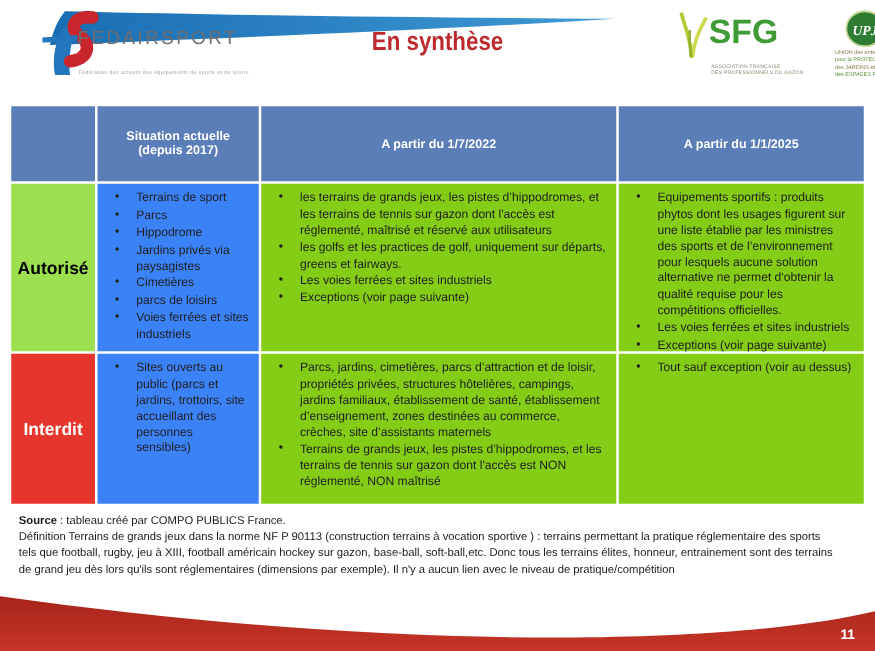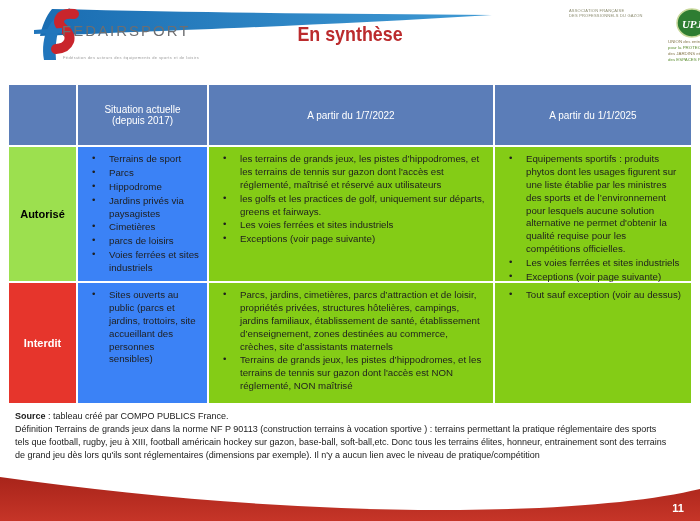--- a/index.html
+++ b/index.html
@@ -23,23 +23,23 @@
 
   .upj-logo{position:absolute;left:668px;top:5px;width:52px;height:62px;}
   .upj-badge{position:relative;width:34px;height:32px;margin-left:7px;}
   .upj-tag{margin-top:2px;font-size:4.4px;color:#86794e;line-height:1.35;text-align:left;width:54px;}
   .upj-tag div:nth-child(even){color:#5e8f33;}
 
   
   .table{position:absolute;left:9px;top:85px;display:grid;
          grid-template-columns:67px 129px 284px 196px;
          grid-template-rows:60px 134px 120px;gap:2px;background:#ffffff;}
-  .th{background:#5b7db8;color:#fff;font-weight:normal;font-size:10px;
+  .th{background:#5b7db8;color:#fff;font-weight:bold;font-size:10px;
       display:flex;align-items:center;justify-content:center;text-align:center;padding:0 10px;}
-  .rowlabel{display:flex;align-items:center;justify-content:center;font-weight:bold;font-size:11px;text-align:center;}
+  .rowlabel{display:flex;align-items:center;justify-content:center;font-weight:bold;font-size:14px;text-align:center;}
   .rowlabel.green{background:#9ce04f;color:#000;}
   .rowlabel.red{background:#e6352c;color:#fff;}
   .cell{font-size:9.7px;line-height:1.33;color:#1f1f1f;}
   .cell.gray{background:#3b82f6;}
   .cell.blue{background:#84cc16;}
   ul.blist{margin:0;padding:6px 8px 0 12px;list-style:none;}
   ul.blist li{position:relative;padding-left:19px;margin-bottom:1px;}
   ul.blist li::before{content:"\2022";position:absolute;left:2px;top:-1px;}
 
   
@@ -73,20 +73,28 @@
       <path d="M46,8 C32,6 26,16 36,23 C46,30 42,42 28,43" stroke="#c9252c" stroke-width="10" fill="none" stroke-linecap="round"></path>
       <path d="M6,24 L34,22 L34,27 L6,28 Z" fill="#2176bc"></path>
     </svg>
     <div class="fed-name">FEDAIRSPORT</div>
     <div class="fed-tag">Fédération des acteurs des équipements de sports et de loisirs</div>
   </div>
 
   <div class="page-title">En synthèse</div>
 
   <div class="sfg-logo">
+    <div class="sfg-row">
+      <svg width="24" height="42" viewBox="0 0 24 42">
+        <path d="M10,40 C10,24 4,14 2,4" stroke="#b5cc36" stroke-width="3" fill="none"></path>
+        <path d="M11,40 C12,26 18,16 22,8" stroke="#cdd94e" stroke-width="3" fill="none"></path>
+        <path d="M10,40 C9,30 8,24 9,18" stroke="#8fae2d" stroke-width="2" fill="none"></path>
+      </svg>
+      <div class="sfg-name">SFG</div>
+    </div>
     <div class="sfg-tag">
         <div>ASSOCIATION FRANÇAISE</div>
         <div>DES PROFESSIONNELS DU GAZON</div>
       </div>
   </div>
 
   <div class="upj-logo">
     <div class="upj-badge">
       <svg width="40" height="34" viewBox="0 0 40 34">
         <ellipse cx="17" cy="18" rx="15" ry="14" fill="#2e7d32" stroke="#c8d89a" stroke-width="1.5"></ellipse>

